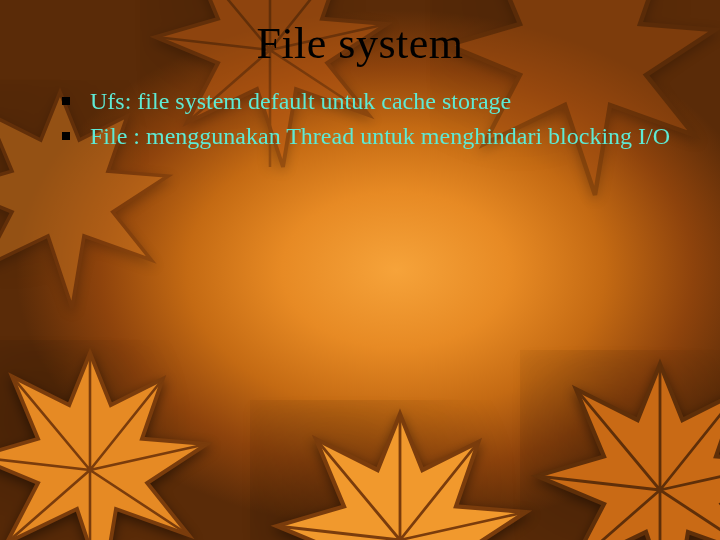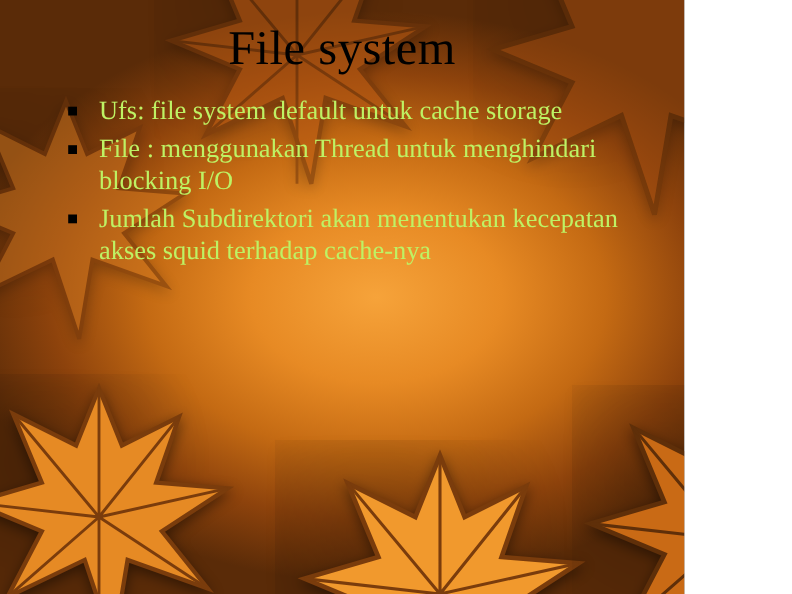--- a/index.html
+++ b/index.html
@@ -5,21 +5,21 @@
   html, body {
     margin: 0;
     padding: 0;
     width: 720px;
     height: 540px;
     overflow: hidden;
     font-family: "Times New Roman", Times, serif;
   }
   .slide {
     position: relative;
-    width: 622px;
+    width: 720px;
     height: 540px;
     background: #000;
     box-sizing: border-box;
   }
   .bg {
     position: absolute;
     inset: 0;
     overflow: hidden;
   }
   .bg-grad {
@@ -62,21 +62,21 @@
     margin: 0 0 18px 0;
     letter-spacing: 0.5px;
   }
   ul.bullets {
     list-style: none;
     margin: 0;
     padding: 0 6px 0 20px;
   }
   ul.bullets li {
     position: relative;
-    color: #bef264;
+    color: #5eead4;
     font-size: 24px;
     line-height: 1.2;
     margin: 0 0 6px 0;
     padding-left: 30px;
   }
   ul.bullets li::before {
     content: "";
     position: absolute;
     left: 2px;
     top: 10px;
@@ -127,17 +127,16 @@
         <path d="M50 5 L50 95 M50 50 L78 15 M50 50 L20 14 M50 50 L95 40 M50 50 L6 45 M50 50 L88 75 M50 50 L18 78" stroke="#5f2f09" stroke-width="1" fill="none"></path>
       </svg>
     </div>
   </div>
 
   <div class="content">
     <h1 class="title">File system</h1>
     <ul class="bullets">
       <li>Ufs: file system default untuk cache storage</li>
       <li>File : menggunakan Thread  untuk menghindari blocking I/O</li>
-      <li>Jumlah Subdirektori akan menentukan kecepatan akses squid terhadap cache-nya</li>
     </ul>
   </div>
 
 </div>
 
 </body></html>

